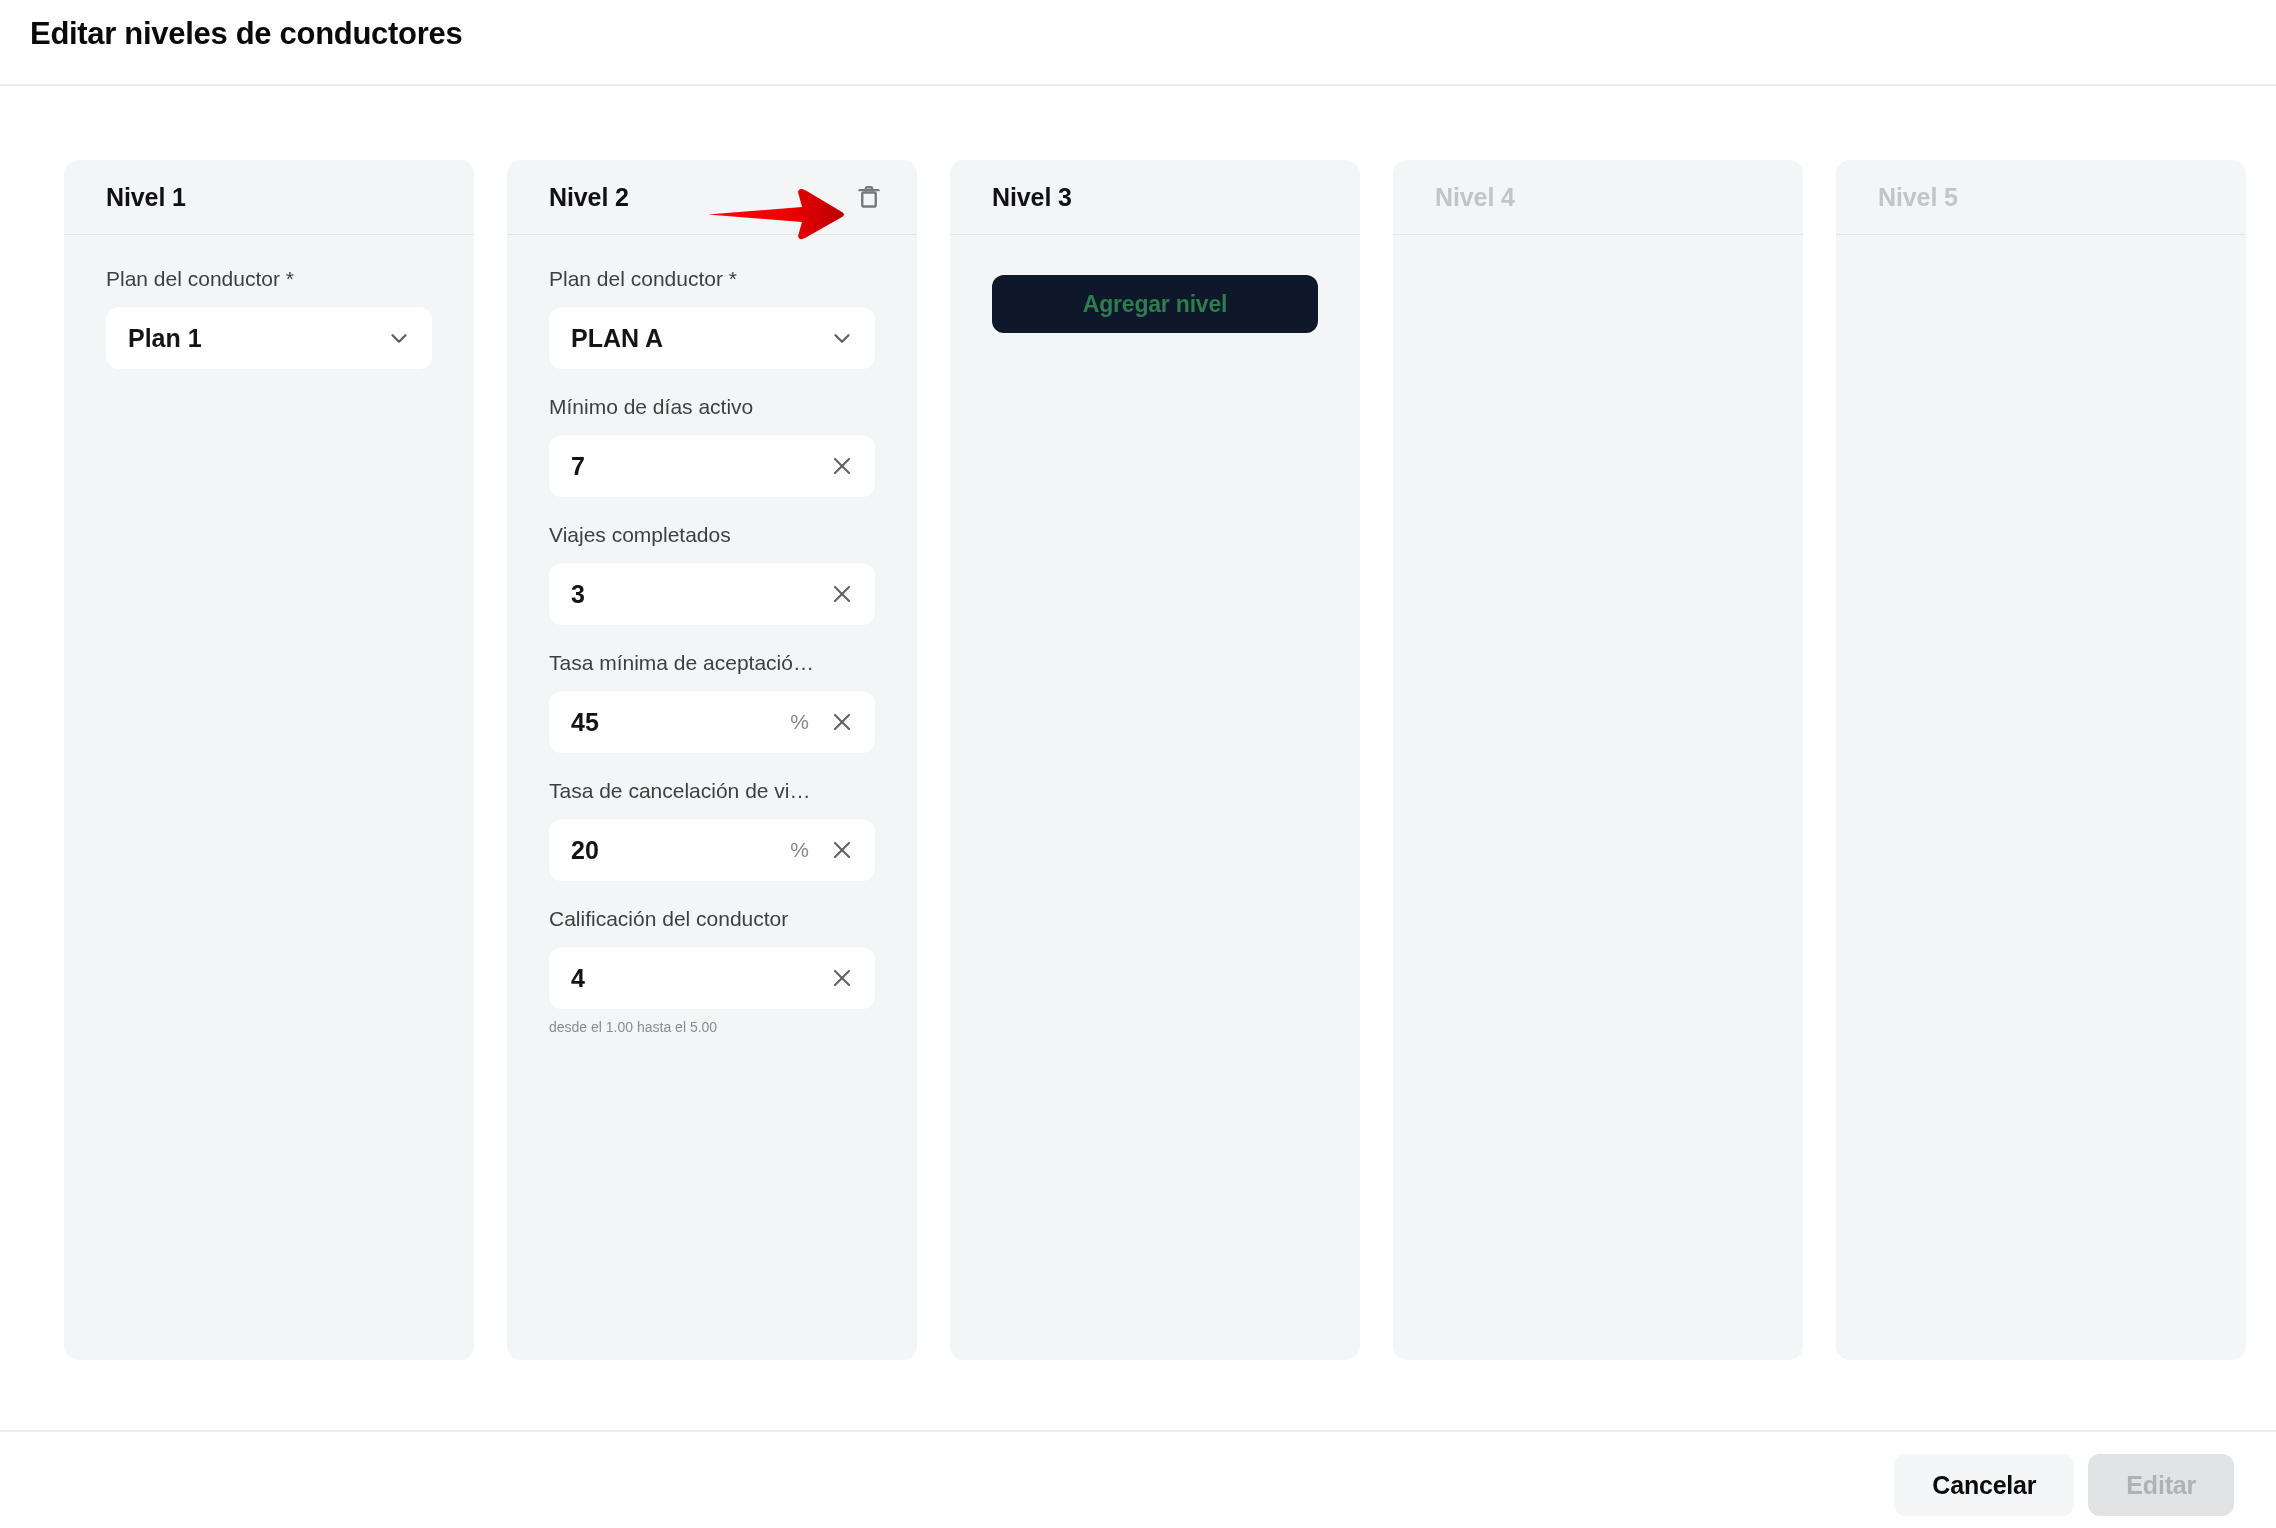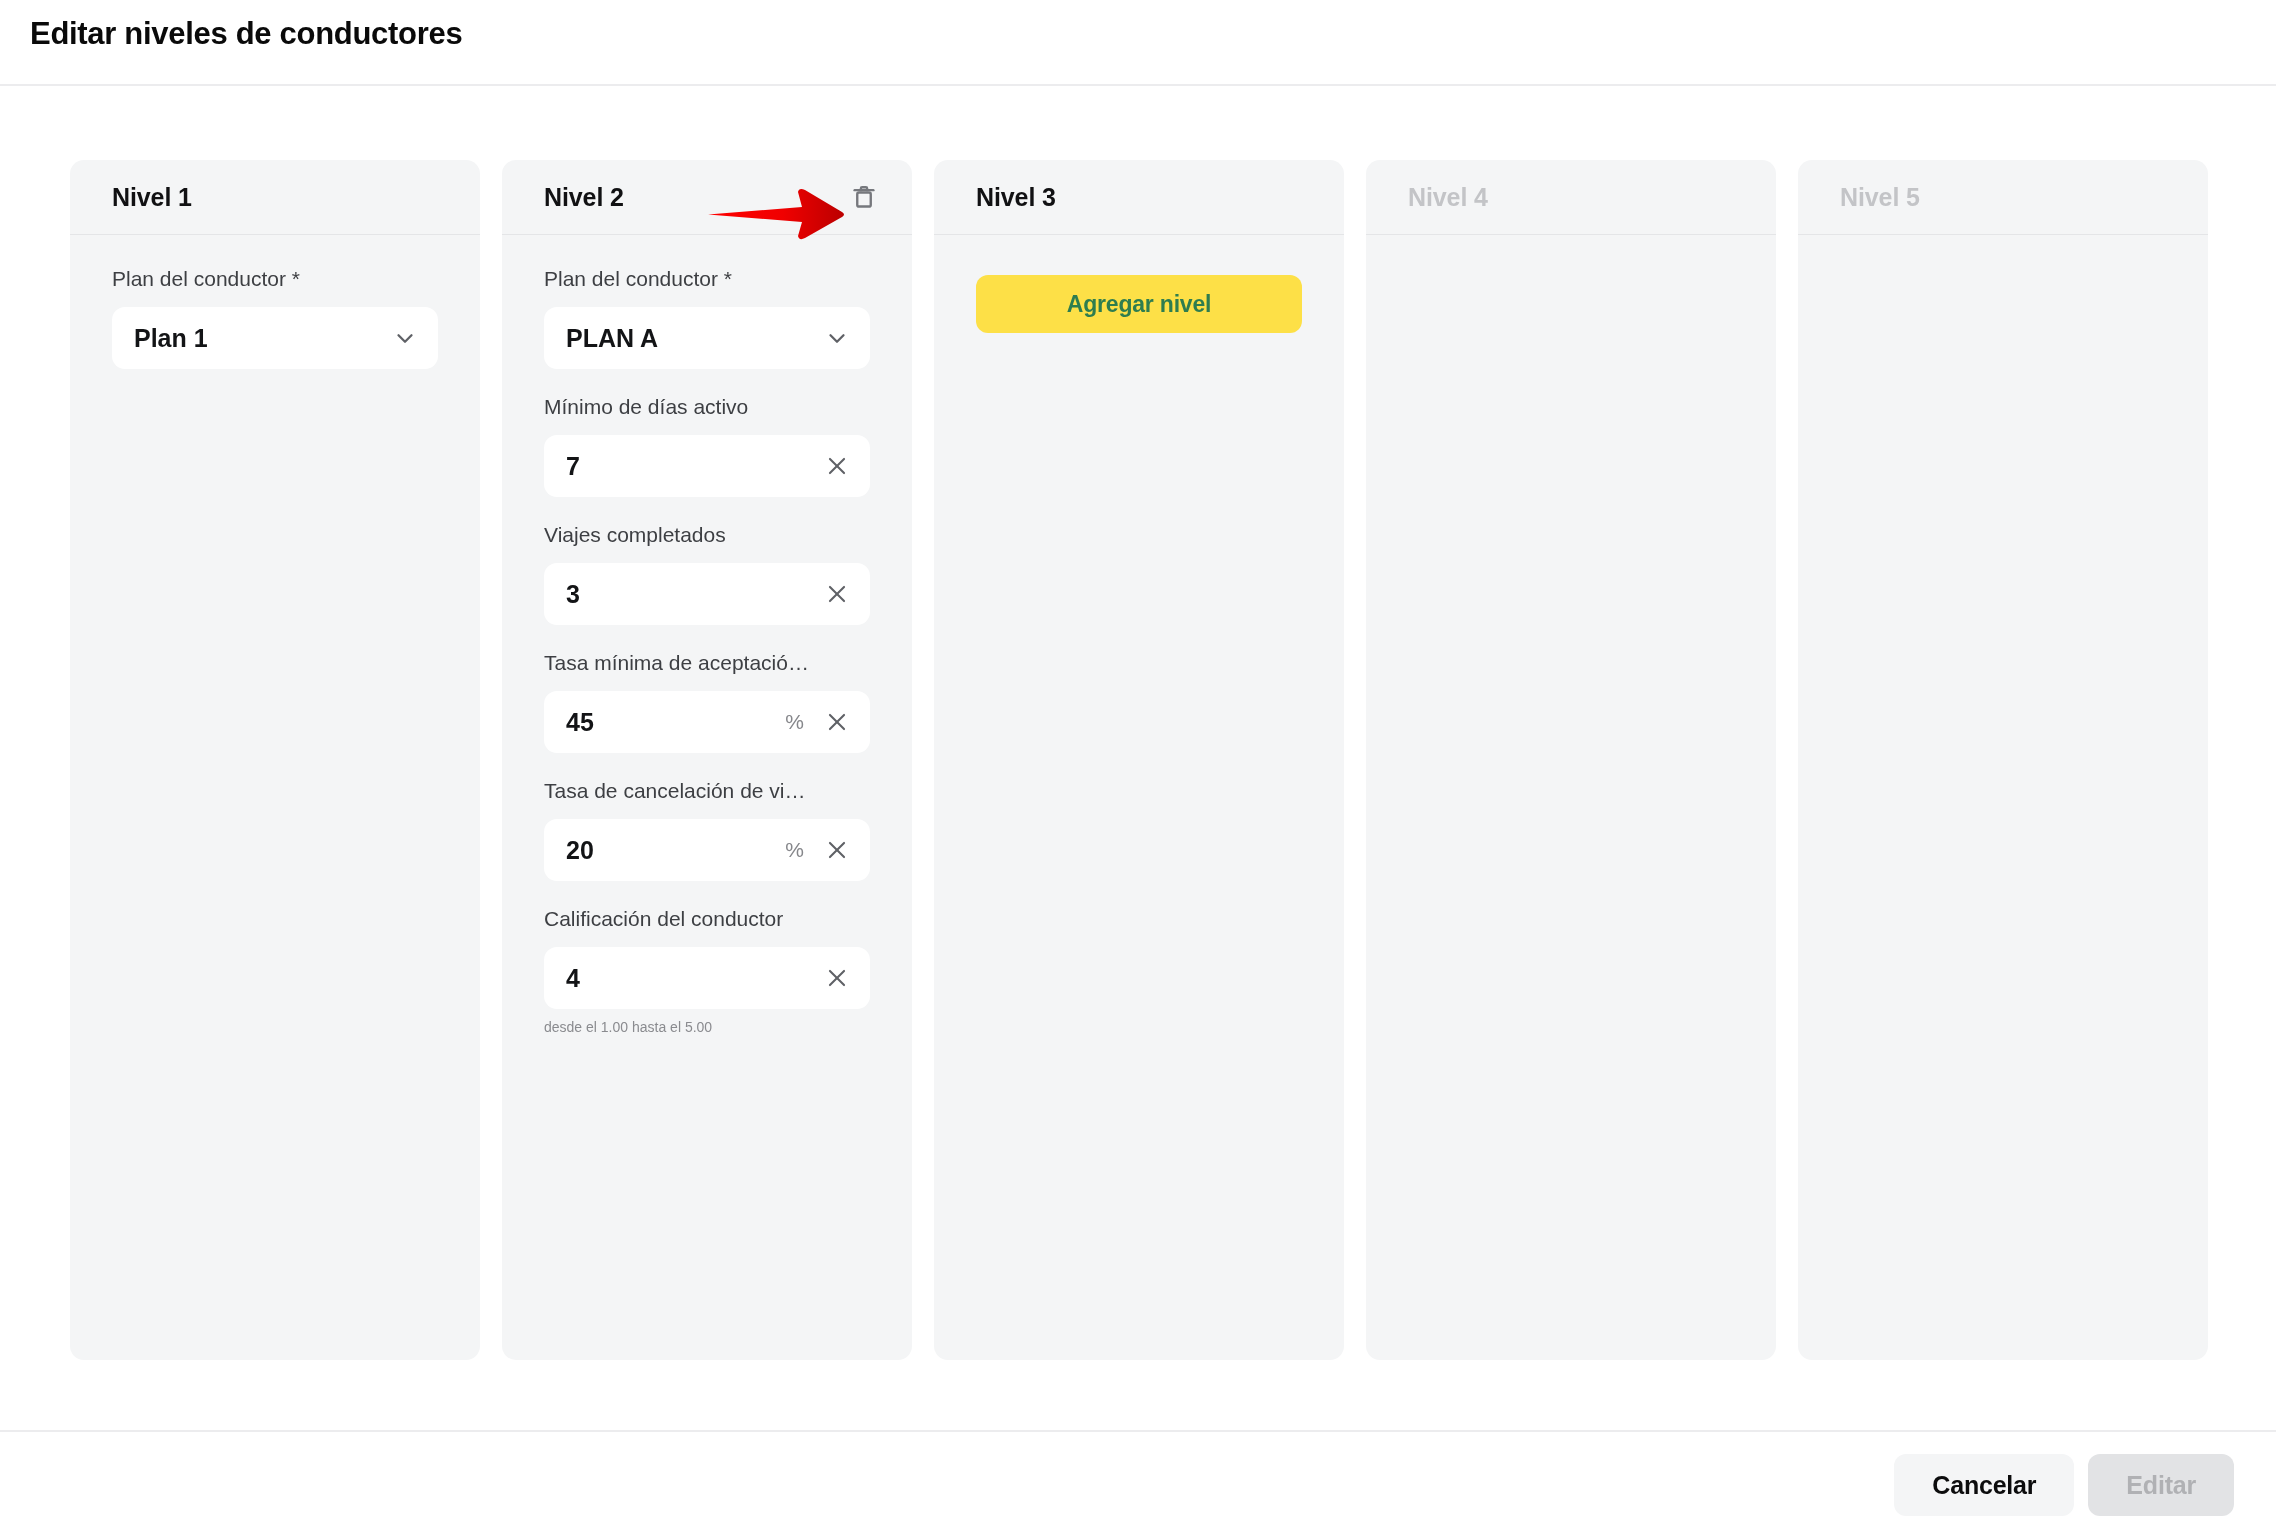--- a/index.html
+++ b/index.html
@@ -32,24 +32,24 @@
     left: 30px; top: 16px;
     font-size: 31px;
     font-weight: 700;
     letter-spacing: -0.3px;
     color: #0a0a0a;
   }
 
   
   .levels {
     position: absolute;
-    left: 70px; top: 160px;
+    left: 64px; top: 160px;
     width: 2156px; height: 1200px;
     display: flex;
-    gap: 22px;
+    gap: 33px;
   }
 
   .level-card {
     width: 410px;
     background: #f4f5f6;
     border-radius: 14px;
     position: relative;
     flex: 0 0 410px;
   }
 
@@ -122,21 +122,21 @@
     font-size: 14px;
     color: #8a8b8f;
     margin-top: -12px;
   }
 
   
   .add-btn {
     margin: 30px 17px 0 0;
     width: 100%;
     height: 58px;
-    background: #fde047;
+    background: #0f172a;
     border: none;
     border-radius: 12px;
     color: #2e7d4f;
     font-size: 23px;
     font-weight: 700;
     font-family: "Liberation Sans", sans-serif;
     letter-spacing: -0.2px;
     cursor: pointer;
   }
 

